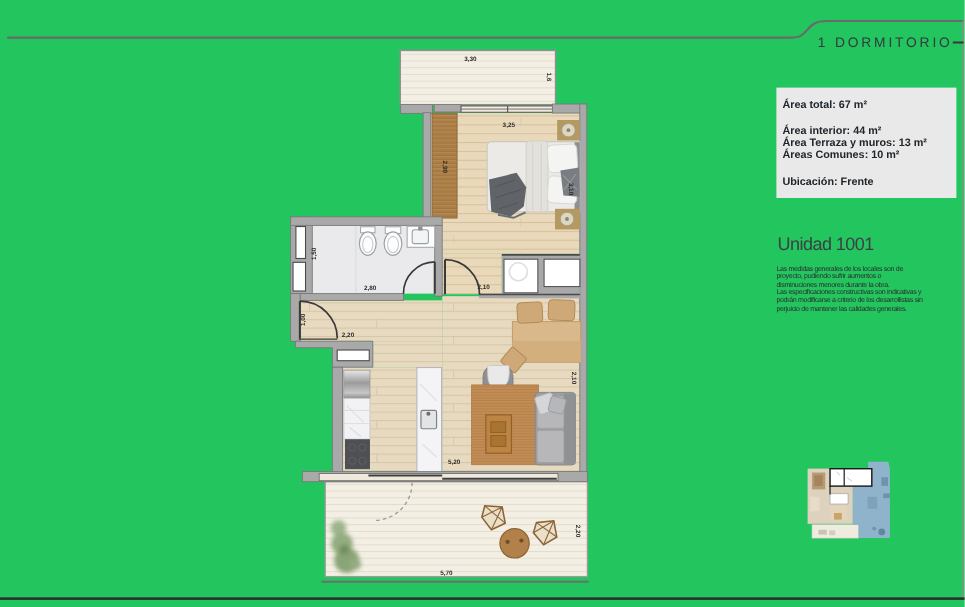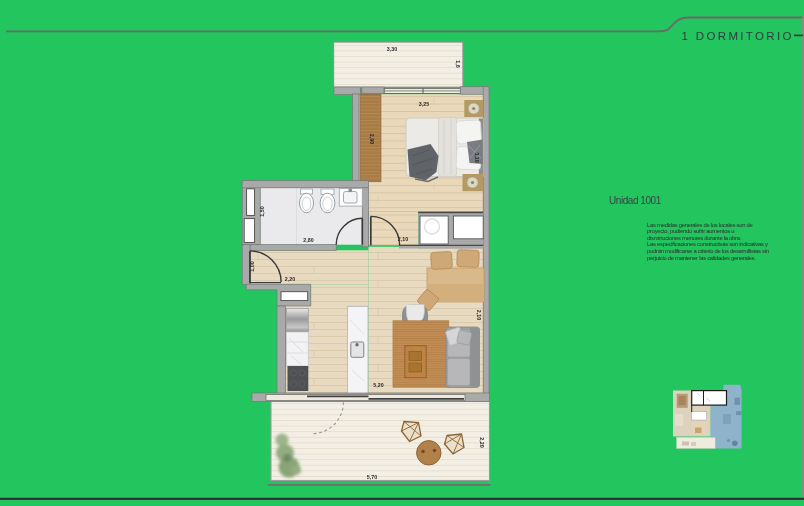--- a/index.html
+++ b/index.html
@@ -378,22 +378,34 @@
 <circle cx="728.5" cy="440.5" r="1.6" fill="#6e93ac"></circle>
 <rect x="691.7" y="390.6" width="34.8" height="14.5" fill="#ffffff" stroke="#1c1c1c" stroke-width="1.2"></rect>
 <line x1="703.5" y1="390.6" x2="703.5" y2="405.1" stroke="#1c1c1c" stroke-width="1"></line>
 <line x1="691.7" y1="405.1" x2="691.7" y2="412" stroke="#1c1c1c" stroke-width="1"></line>
 <path d="M706 398 L710 401 M697 393 L700 396" stroke="#bbbbbb" stroke-width="0.7"></path>
 </g>
 </svg>
 
 <div class="abs" style="left:681.5px;top:29.5px;font-size:11.5px;letter-spacing:2.35px;color:#343a40;font-weight:500;white-space:nowrap;">1 DORMITORIO</div>
 
-
-<div class="abs" style="left:609px;top:195px;font-size:10px;letter-spacing:-0.45px;color:#3c4146;">Unidad 1001</div>
+<div class="abs" style="left:646.5px;top:73.3px;width:150px;height:91.7px;background:#e9e9e9;">
+
+  <div class="abs" style="left:5.5px;top:8.4px;font-size:9px;font-weight:bold;color:#20262b;white-space:nowrap;">Área total: 67 m²</div>
+
+  <div class="abs" style="left:5.5px;top:30.8px;font-size:9px;font-weight:bold;color:#20262b;white-space:nowrap;">Área interior: 44 m²</div>
+
+  <div class="abs" style="left:5.5px;top:41px;font-size:9px;font-weight:bold;color:#20262b;white-space:nowrap;">Área Terraza y muros: 13 m²</div>
+
+  <div class="abs" style="left:5.5px;top:51.2px;font-size:9px;font-weight:bold;color:#20262b;white-space:nowrap;">Áreas Comunes: 10 m²</div>
+
+  <div class="abs" style="left:5.5px;top:72.5px;font-size:9px;font-weight:bold;color:#20262b;white-space:nowrap;">Ubicación: Frente</div>
+</div>
+
+<div class="abs" style="left:648px;top:195px;font-size:15px;letter-spacing:-0.45px;color:#3c4146;">Unidad 1001</div>
 
 <div class="abs" style="left:647px;top:221.8px;font-size:5.9px;letter-spacing:-0.28px;line-height:6.55px;color:#2f2f2f;white-space:nowrap;">
 Las medidas generales de los locales son de<br>
 proyecto, pudiendo sufrir aumentos o<br>
 disminuciones menores durante la obra.<br>
 Las especificaciones constructivas son indicativas y<br>
 podrán modificarse a criterio de los desarrollistas sin<br>
 perjuicio de mantener las calidades generales.
 </div>
 

